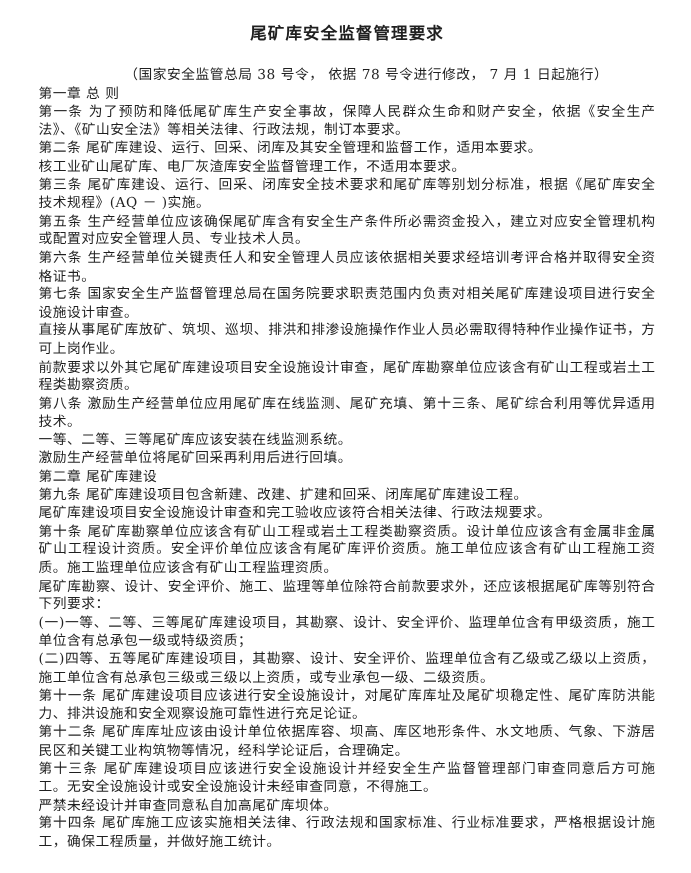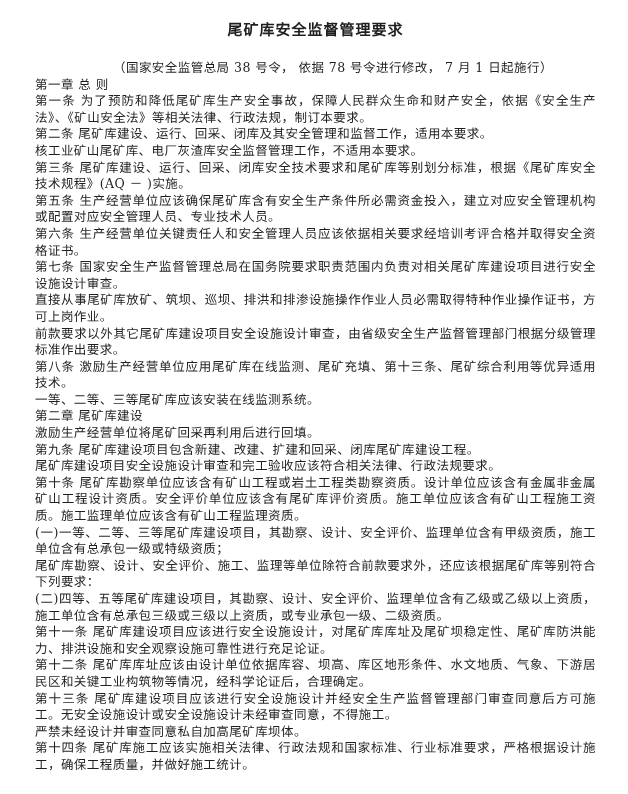--- a/index.html
+++ b/index.html
@@ -53,30 +53,30 @@
 
   <p>第一章 总 则</p>
       <p>第一条 为了预防和降低尾矿库生产安全事故，保障人民群众生命和财产安全，依据《安全生产法》、《矿山安全法》等相关法律、行政法规，制订本要求。</p>
       <p>第二条 尾矿库建设、运行、回采、闭库及其安全管理和监督工作，适用本要求。</p>
       <p>核工业矿山尾矿库、电厂灰渣库安全监督管理工作，不适用本要求。</p>
       <p>第三条 尾矿库建设、运行、回采、闭库安全技术要求和尾矿库等别划分标准，根据《尾矿库安全技术规程》(AQ － )实施。</p>
       <p>第五条 生产经营单位应该确保尾矿库含有安全生产条件所必需资金投入，建立对应安全管理机构或配置对应安全管理人员、专业技术人员。</p>
       <p>第六条 生产经营单位关键责任人和安全管理人员应该依据相关要求经培训考评合格并取得安全资格证书。</p>
       <p>第七条 国家安全生产监督管理总局在国务院要求职责范围内负责对相关尾矿库建设项目进行安全设施设计审查。</p>
       <p>直接从事尾矿库放矿、筑坝、巡坝、排洪和排渗设施操作作业人员必需取得特种作业操作证书，方可上岗作业。</p>
-      <p>前款要求以外其它尾矿库建设项目安全设施设计审查，由省级安全生产监督管理部门根据分级管理标准作出要求。</p>
+      <p>前款要求以外其它尾矿库建设项目安全设施设计审查，尾矿库勘察单位应该含有矿山工程或岩土工程类勘察资质。</p>
       <p>第八条 激励生产经营单位应用尾矿库在线监测、尾矿充填、第十三条、尾矿综合利用等优异适用技术。</p>
       <p>一等、二等、三等尾矿库应该安装在线监测系统。</p>
+      <p>激励生产经营单位将尾矿回采再利用后进行回填。</p>
       <p>第二章 尾矿库建设</p>
-      <p>激励生产经营单位将尾矿回采再利用后进行回填。</p>
       <p>第九条 尾矿库建设项目包含新建、改建、扩建和回采、闭库尾矿库建设工程。</p>
       <p>尾矿库建设项目安全设施设计审查和完工验收应该符合相关法律、行政法规要求。</p>
       <p>第十条 尾矿库勘察单位应该含有矿山工程或岩土工程类勘察资质。设计单位应该含有金属非金属矿山工程设计资质。安全评价单位应该含有尾矿库评价资质。施工单位应该含有矿山工程施工资质。施工监理单位应该含有矿山工程监理资质。</p>
+      <p>尾矿库勘察、设计、安全评价、施工、监理等单位除符合前款要求外，还应该根据尾矿库等别符合下列要求：</p>
       <p>(一)一等、二等、三等尾矿库建设项目，其勘察、设计、安全评价、监理单位含有甲级资质，施工单位含有总承包一级或特级资质；</p>
-      <p>尾矿库勘察、设计、安全评价、施工、监理等单位除符合前款要求外，还应该根据尾矿库等别符合下列要求：</p>
       <p>(二)四等、五等尾矿库建设项目，其勘察、设计、安全评价、监理单位含有乙级或乙级以上资质，施工单位含有总承包三级或三级以上资质，或专业承包一级、二级资质。</p>
       <p>第十一条 尾矿库建设项目应该进行安全设施设计，对尾矿库库址及尾矿坝稳定性、尾矿库防洪能力、排洪设施和安全观察设施可靠性进行充足论证。</p>
       <p>第十二条 尾矿库库址应该由设计单位依据库容、坝高、库区地形条件、水文地质、气象、下游居民区和关键工业构筑物等情况，经科学论证后，合理确定。</p>
       <p>第十三条 尾矿库建设项目应该进行安全设施设计并经安全生产监督管理部门审查同意后方可施工。无安全设施设计或安全设施设计未经审查同意，不得施工。</p>
       <p>严禁未经设计并审查同意私自加高尾矿库坝体。</p>
       <p>第十四条 尾矿库施工应该实施相关法律、行政法规和国家标准、行业标准要求，严格根据设计施工，确保工程质量，并做好施工统计。</p>
     </div>
 </div>
 
 </body></html>

